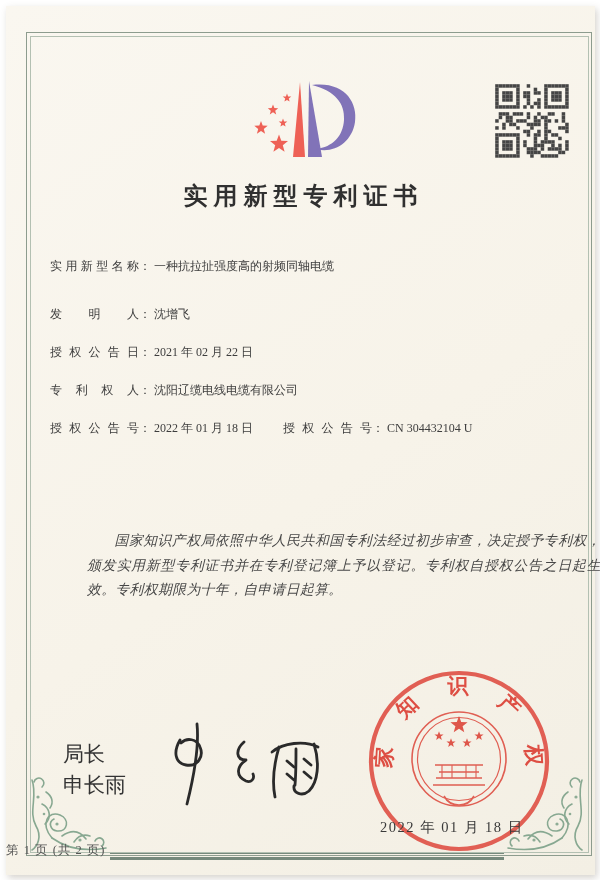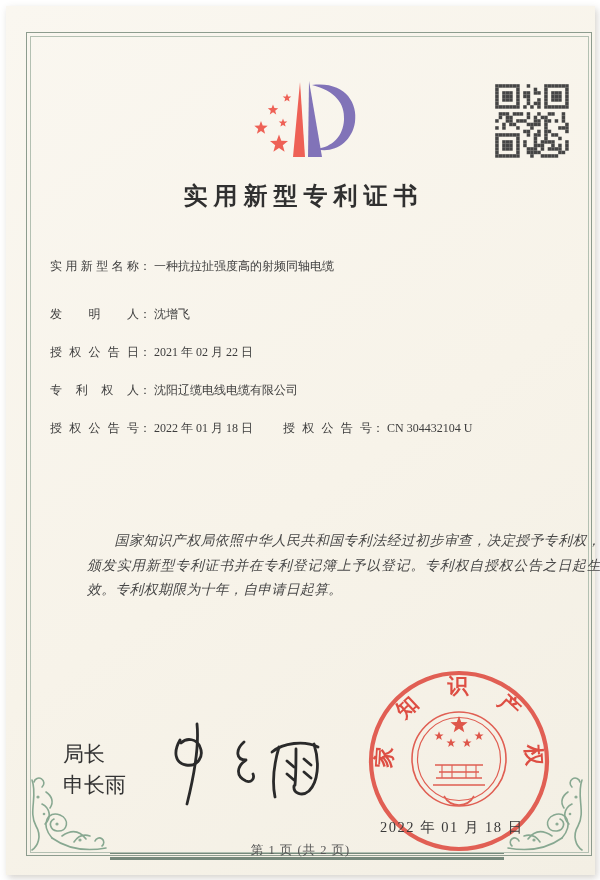--- a/index.html
+++ b/index.html
@@ -53,21 +53,21 @@
   }
   .paras p { text-indent:2em; }
   .director { position:absolute; left:57px; top:733px; font-size:21px; line-height:31px; color:#333; }
   .signature { position:absolute; left:150px; top:710px; width:180px; height:96px; }
   .seal { position:absolute; left:358px; top:660px; width:190px; height:190px; opacity:.92; }
   .seal-date {
     position:absolute; left:374px; top:812px; z-index:5;
     font-size:14.5px; letter-spacing:1.5px; color:#3a3a3a; white-space:nowrap;
   }
   .footer {
-    position:absolute; left:0; right:0; top:836px; text-align:center;
+    position:absolute; left:0; right:0; top:836px; text-align:left;
     font-size:12.5px; letter-spacing:1px; color:#555;
   }
   .orn { position:absolute; width:92px; height:92px; top:760px; }
   .orn-left { left:16px; }
   .orn-right { left:494px; transform:scaleX(-1); }
   svg { display:block; width:100%; height:100%; }
 </style>
 </head>
 <body>
 

